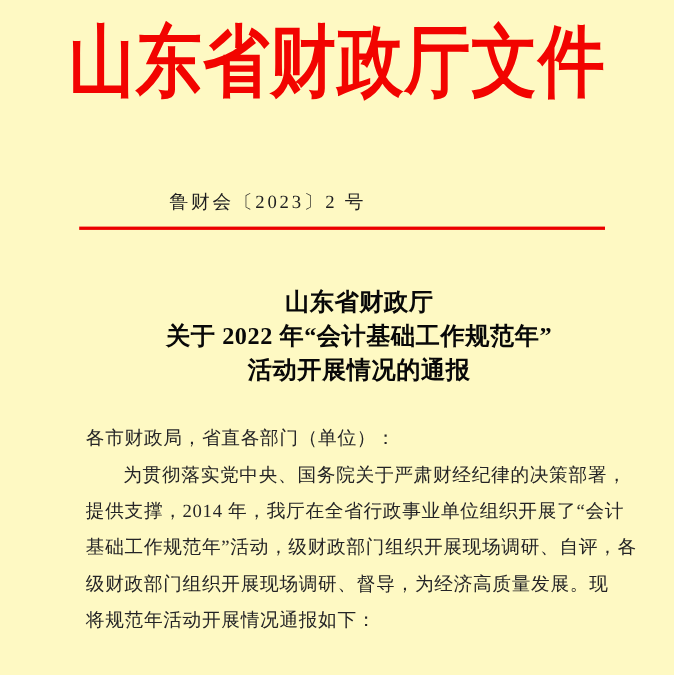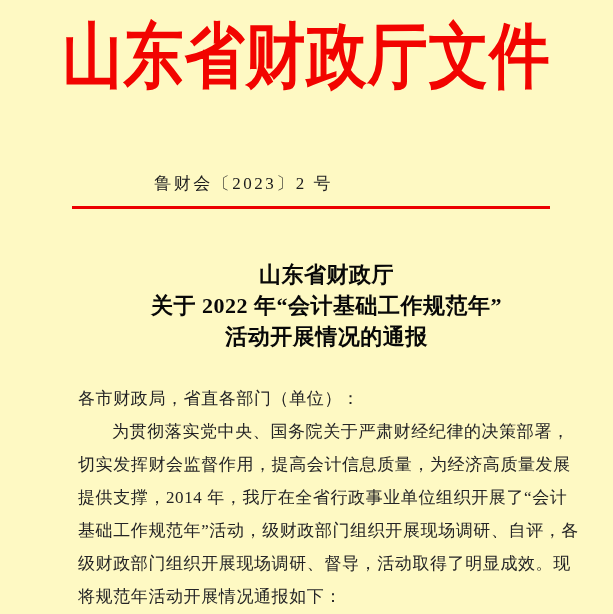--- a/index.html
+++ b/index.html
@@ -86,20 +86,19 @@
 
   <div class="doc-title">
     <div>山东省财政厅</div>
     <div>关于 2022 年“会计基础工作规范年”</div>
     <div>活动开展情况的通报</div>
   </div>
 
   <div class="doc-body">
     <div class="line">各市财政局，省直各部门（单位）：</div>
     <div class="line indent">为贯彻落实党中央、国务院关于严肃财经纪律的决策部署，</div>
-    <div class="line">切实发挥财会监督作用，提高会计信息质量，为经济高质量发展</div>
     <div class="line">提供支撑，2014 年，我厅在全省行政事业单位组织开展了“会计</div>
     <div class="line">基础工作规范年”活动，级财政部门组织开展现场调研、自评，各</div>
-    <div class="line">级财政部门组织开展现场调研、督导，活动取得了明显成效。现</div>
+    <div class="line">级财政部门组织开展现场调研、督导，为经济高质量发展。现</div>
     <div class="line">将规范年活动开展情况通报如下：</div>
   </div>
 
 </div>
 
 </body></html>

